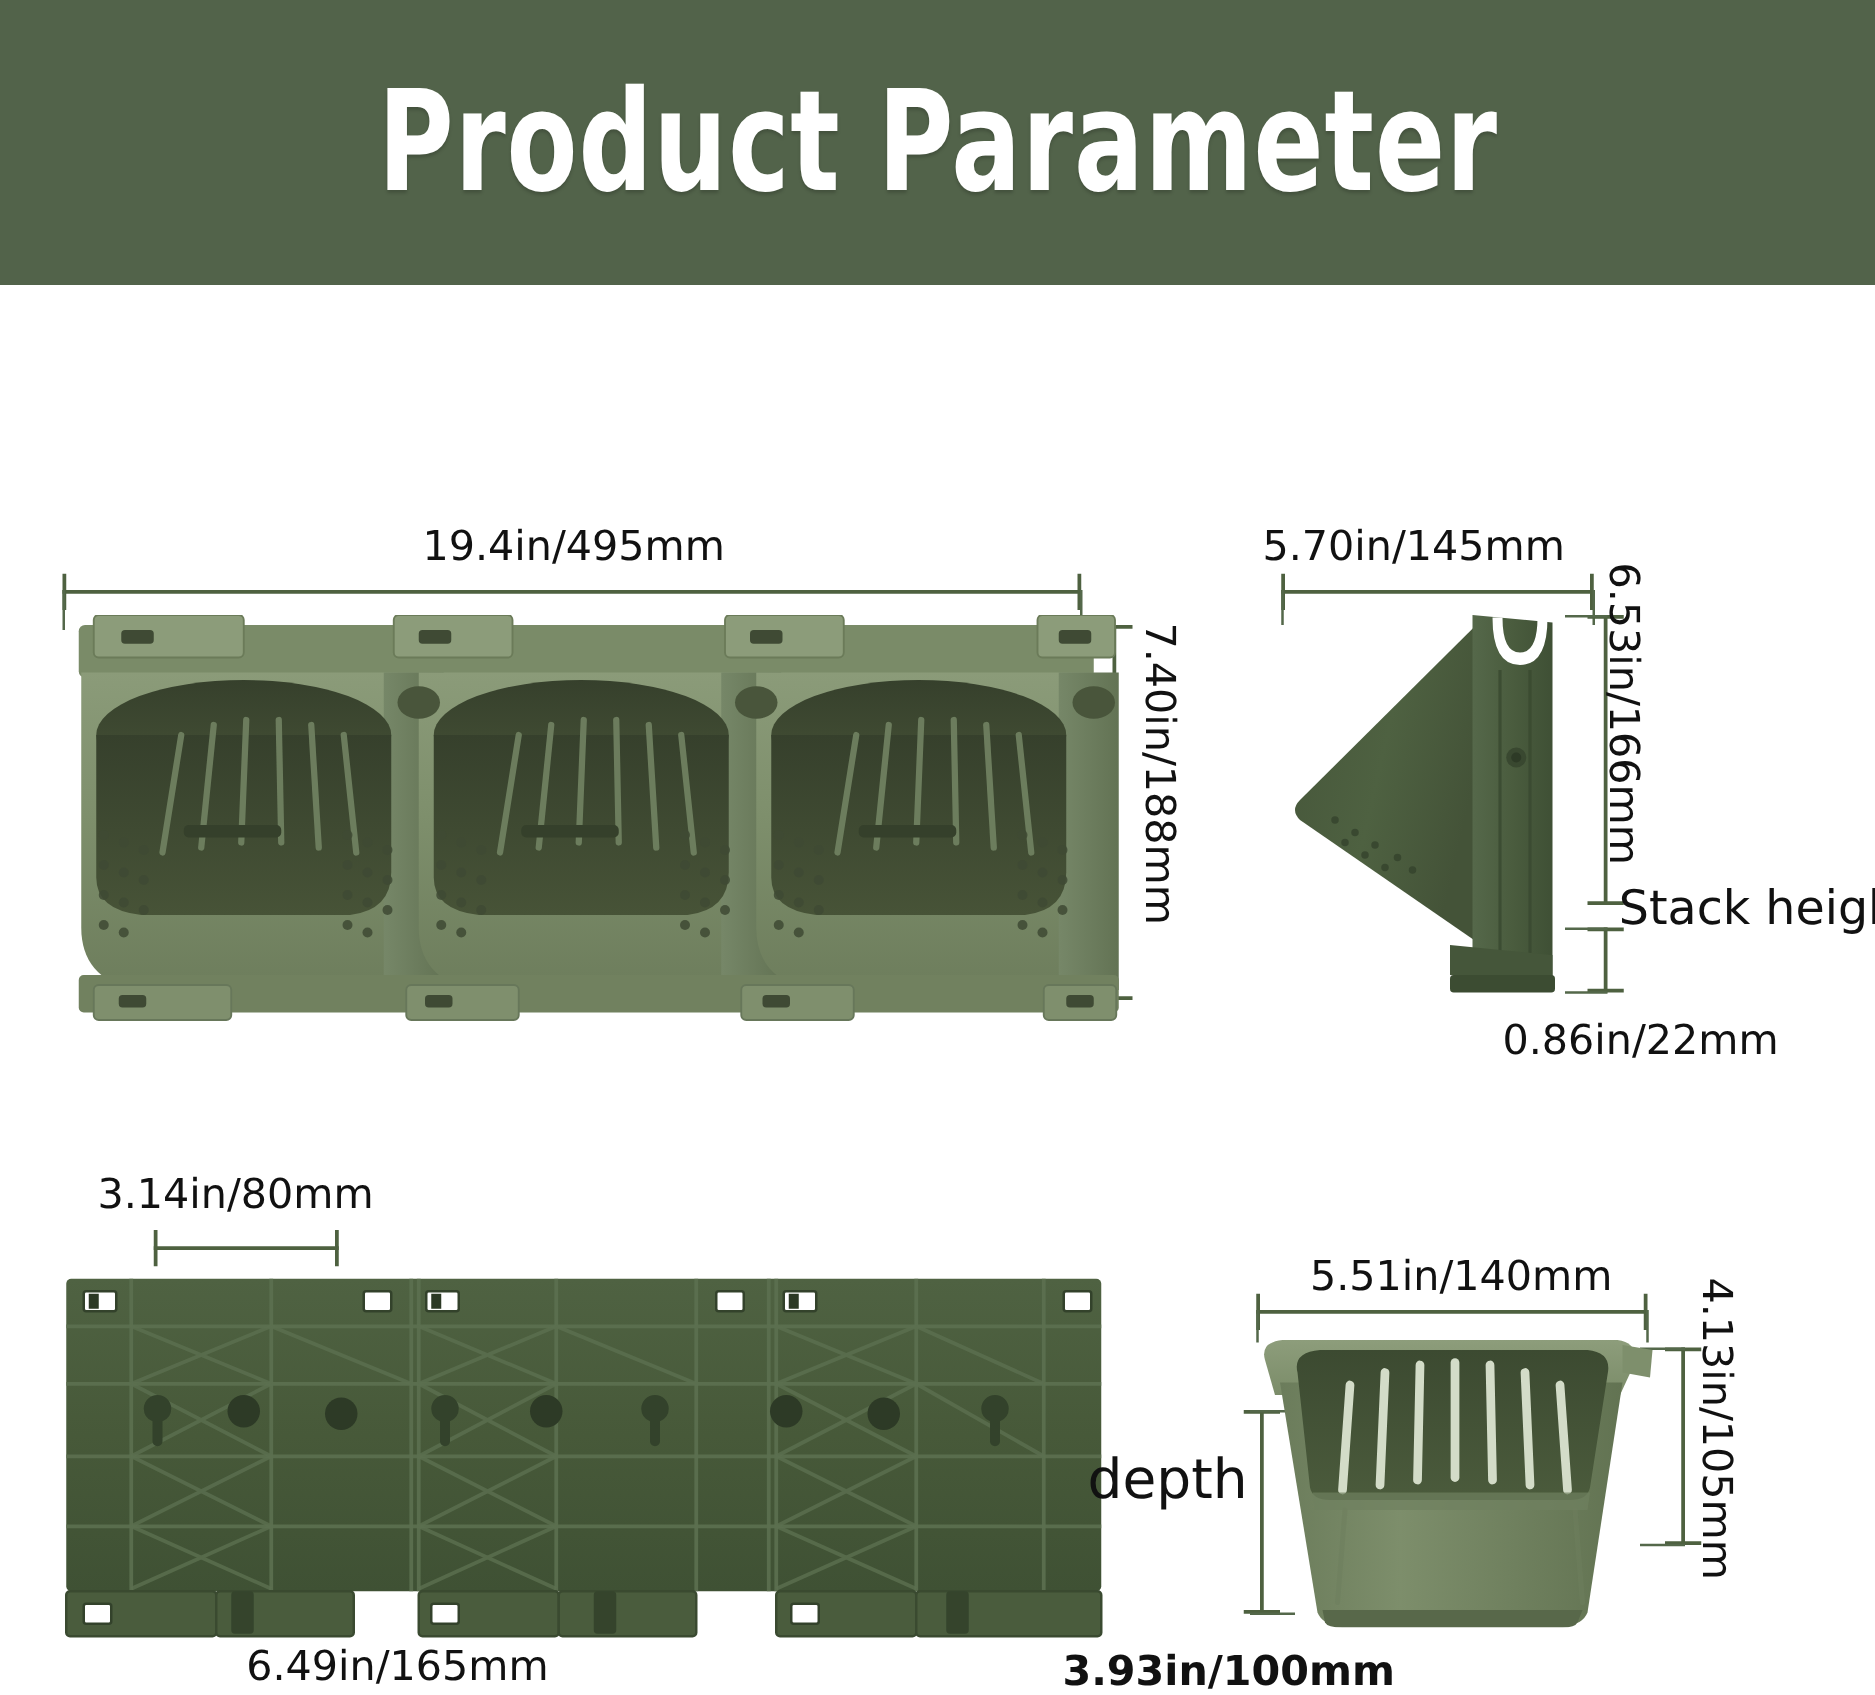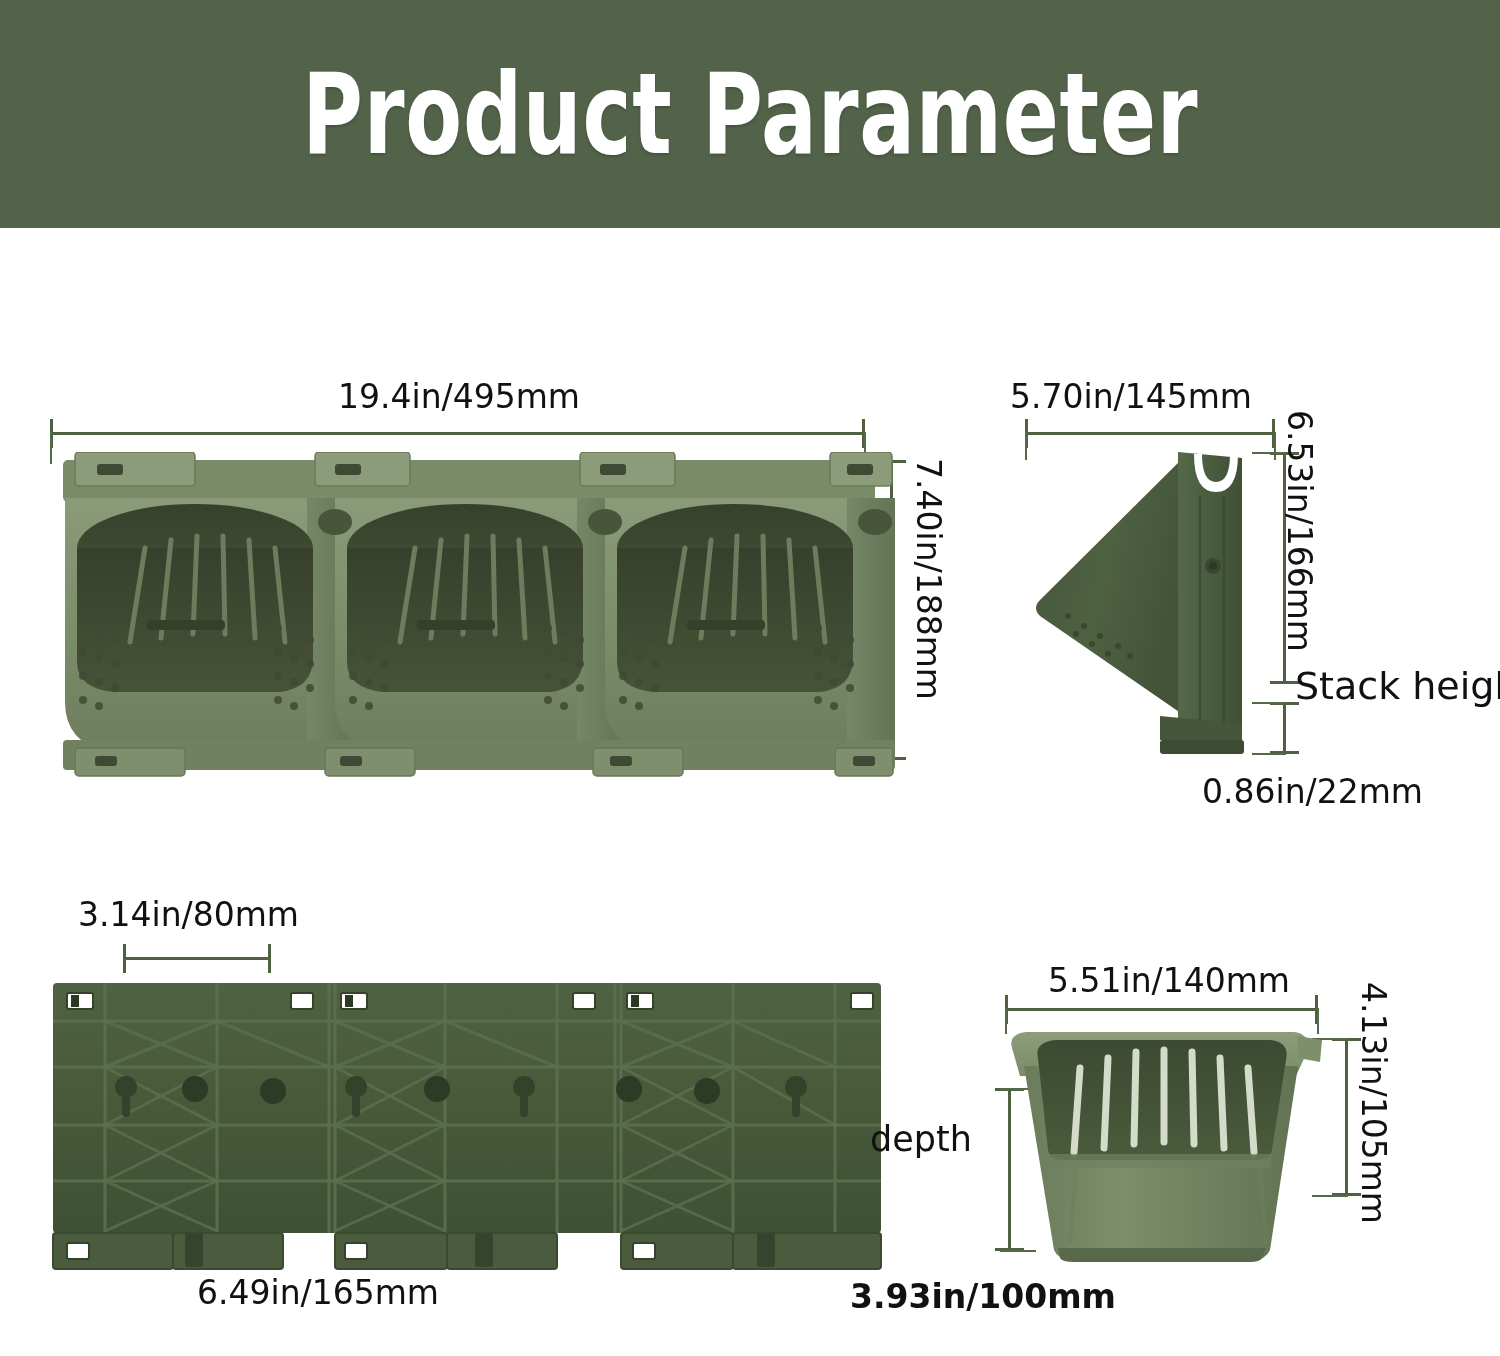--- a/index.html
+++ b/index.html
@@ -104,21 +104,21 @@
     position: absolute;
     width: 2px;
     background: #54684a;
   }
   .ext-h {
     position: absolute;
     height: 2px;
     background: #54684a;
   }
 
-  .view-wrap { position: absolute; }
+  .view-wrap { position: absolute; margin-top: 40px; }
   svg { display: block; }
 </style>
 </head>
 <body>
 
 <div id="page">
 
   <div id="header-banner">
     <div id="header-title">Product Parameter</div>
   </div>
@@ -510,21 +510,21 @@
     <div class="dim-label" style="left:88px; top:24px;">5.51in/140mm</div>
     <div class="dimline-h" style="left:45px; top:68px; width:313px;"></div>
     <div class="ext-v" style="left:45px; top:68px; height:26px;"></div>
     <div class="ext-v" style="left:357px; top:68px; height:26px;"></div>
 
     <div class="dimline-v" style="left:385px; top:98px; height:158px;"></div>
     <div class="dim-label rot" style="left:430px; top:42px;">4.13in/105mm</div>
     <div class="ext-h" style="left:352px; top:98px; width:36px;"></div>
     <div class="ext-h" style="left:352px; top:255px; width:36px;"></div>
 
-    <div class="word-label" style="left:-90px; top:182px; font-size:35px;">depth</div>
+    <div class="word-label" style="left:-90px; top:182px; font-size:44px;">depth</div>
     <div class="dimline-v" style="left:48px; top:148px; height:163px;"></div>
     <div class="ext-h" style="left:40px; top:148px; width:36px;"></div>
     <div class="ext-h" style="left:40px; top:310px; width:36px;"></div>
 
     <div class="dim-label" style="left:-110px; top:340px;font-weight:bold;">3.93in/100mm</div>
 
     <svg width="330" height="240" viewBox="0 0 330 240" style="position:absolute; left:38px; top:82px;">
       <defs>
         <linearGradient id="potOuter" x1="0" y1="0" x2="1" y2="0">
           <stop offset="0" stop-color="#6b7c5b"></stop>

